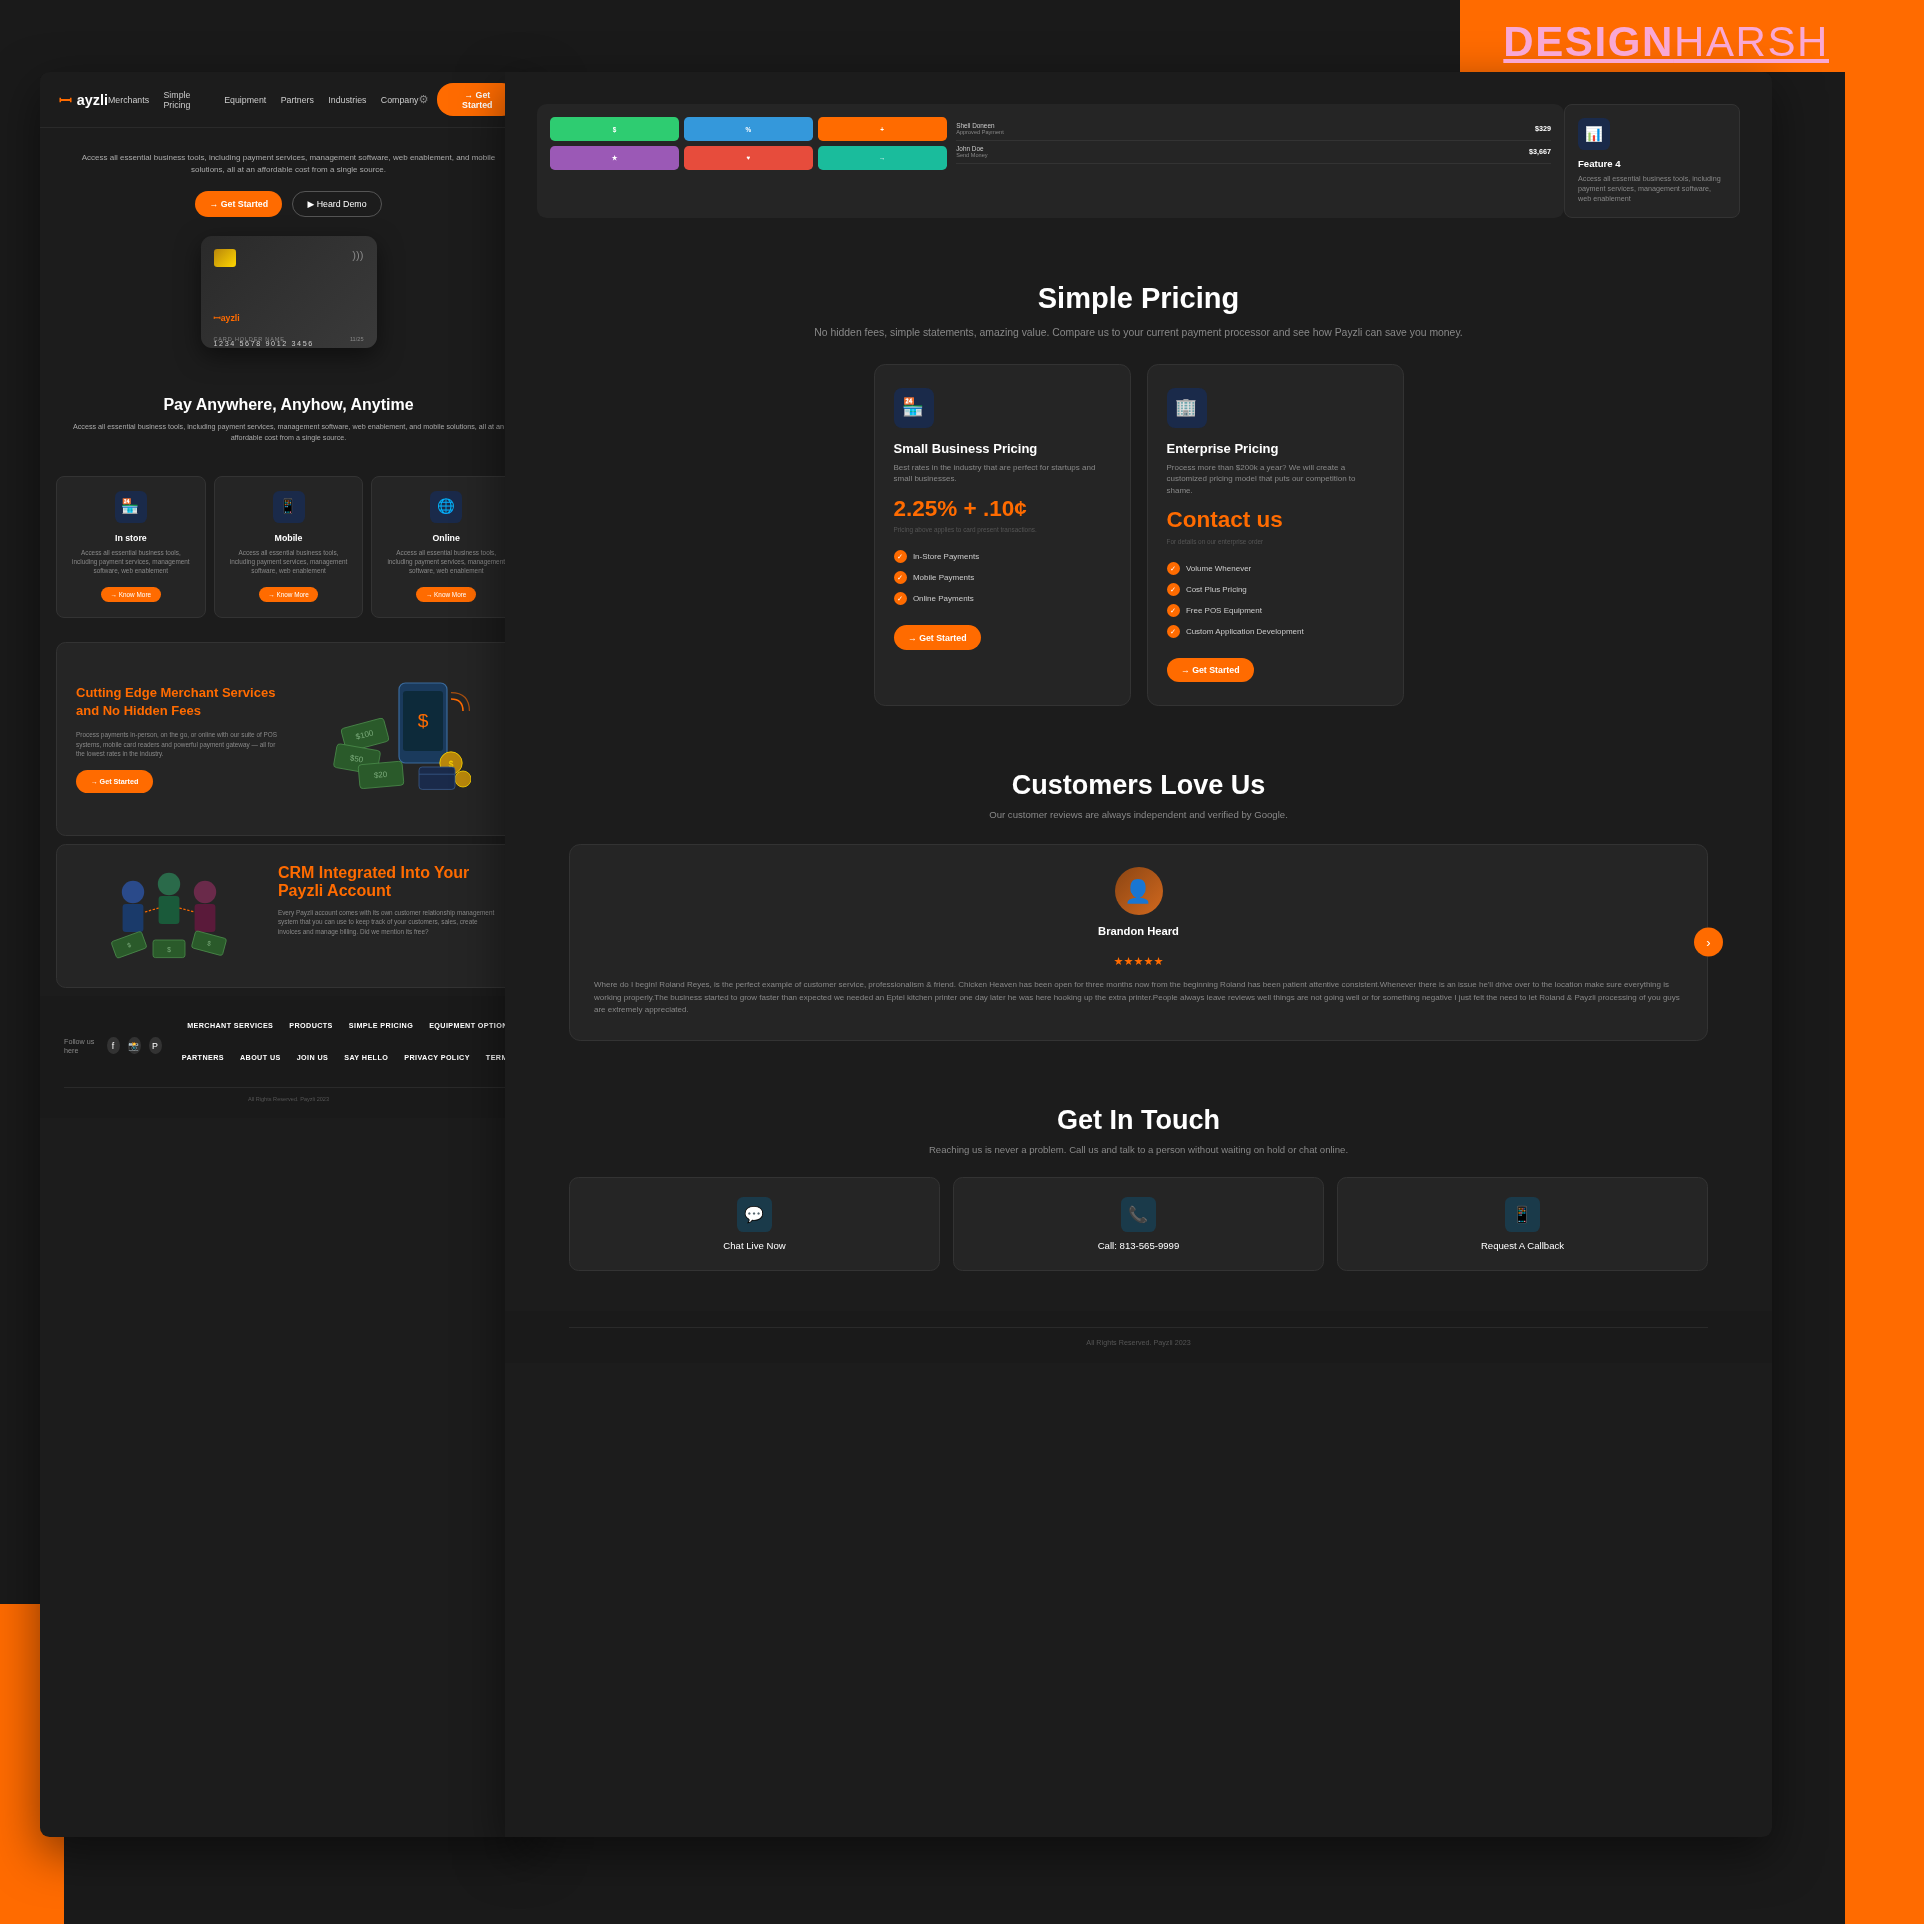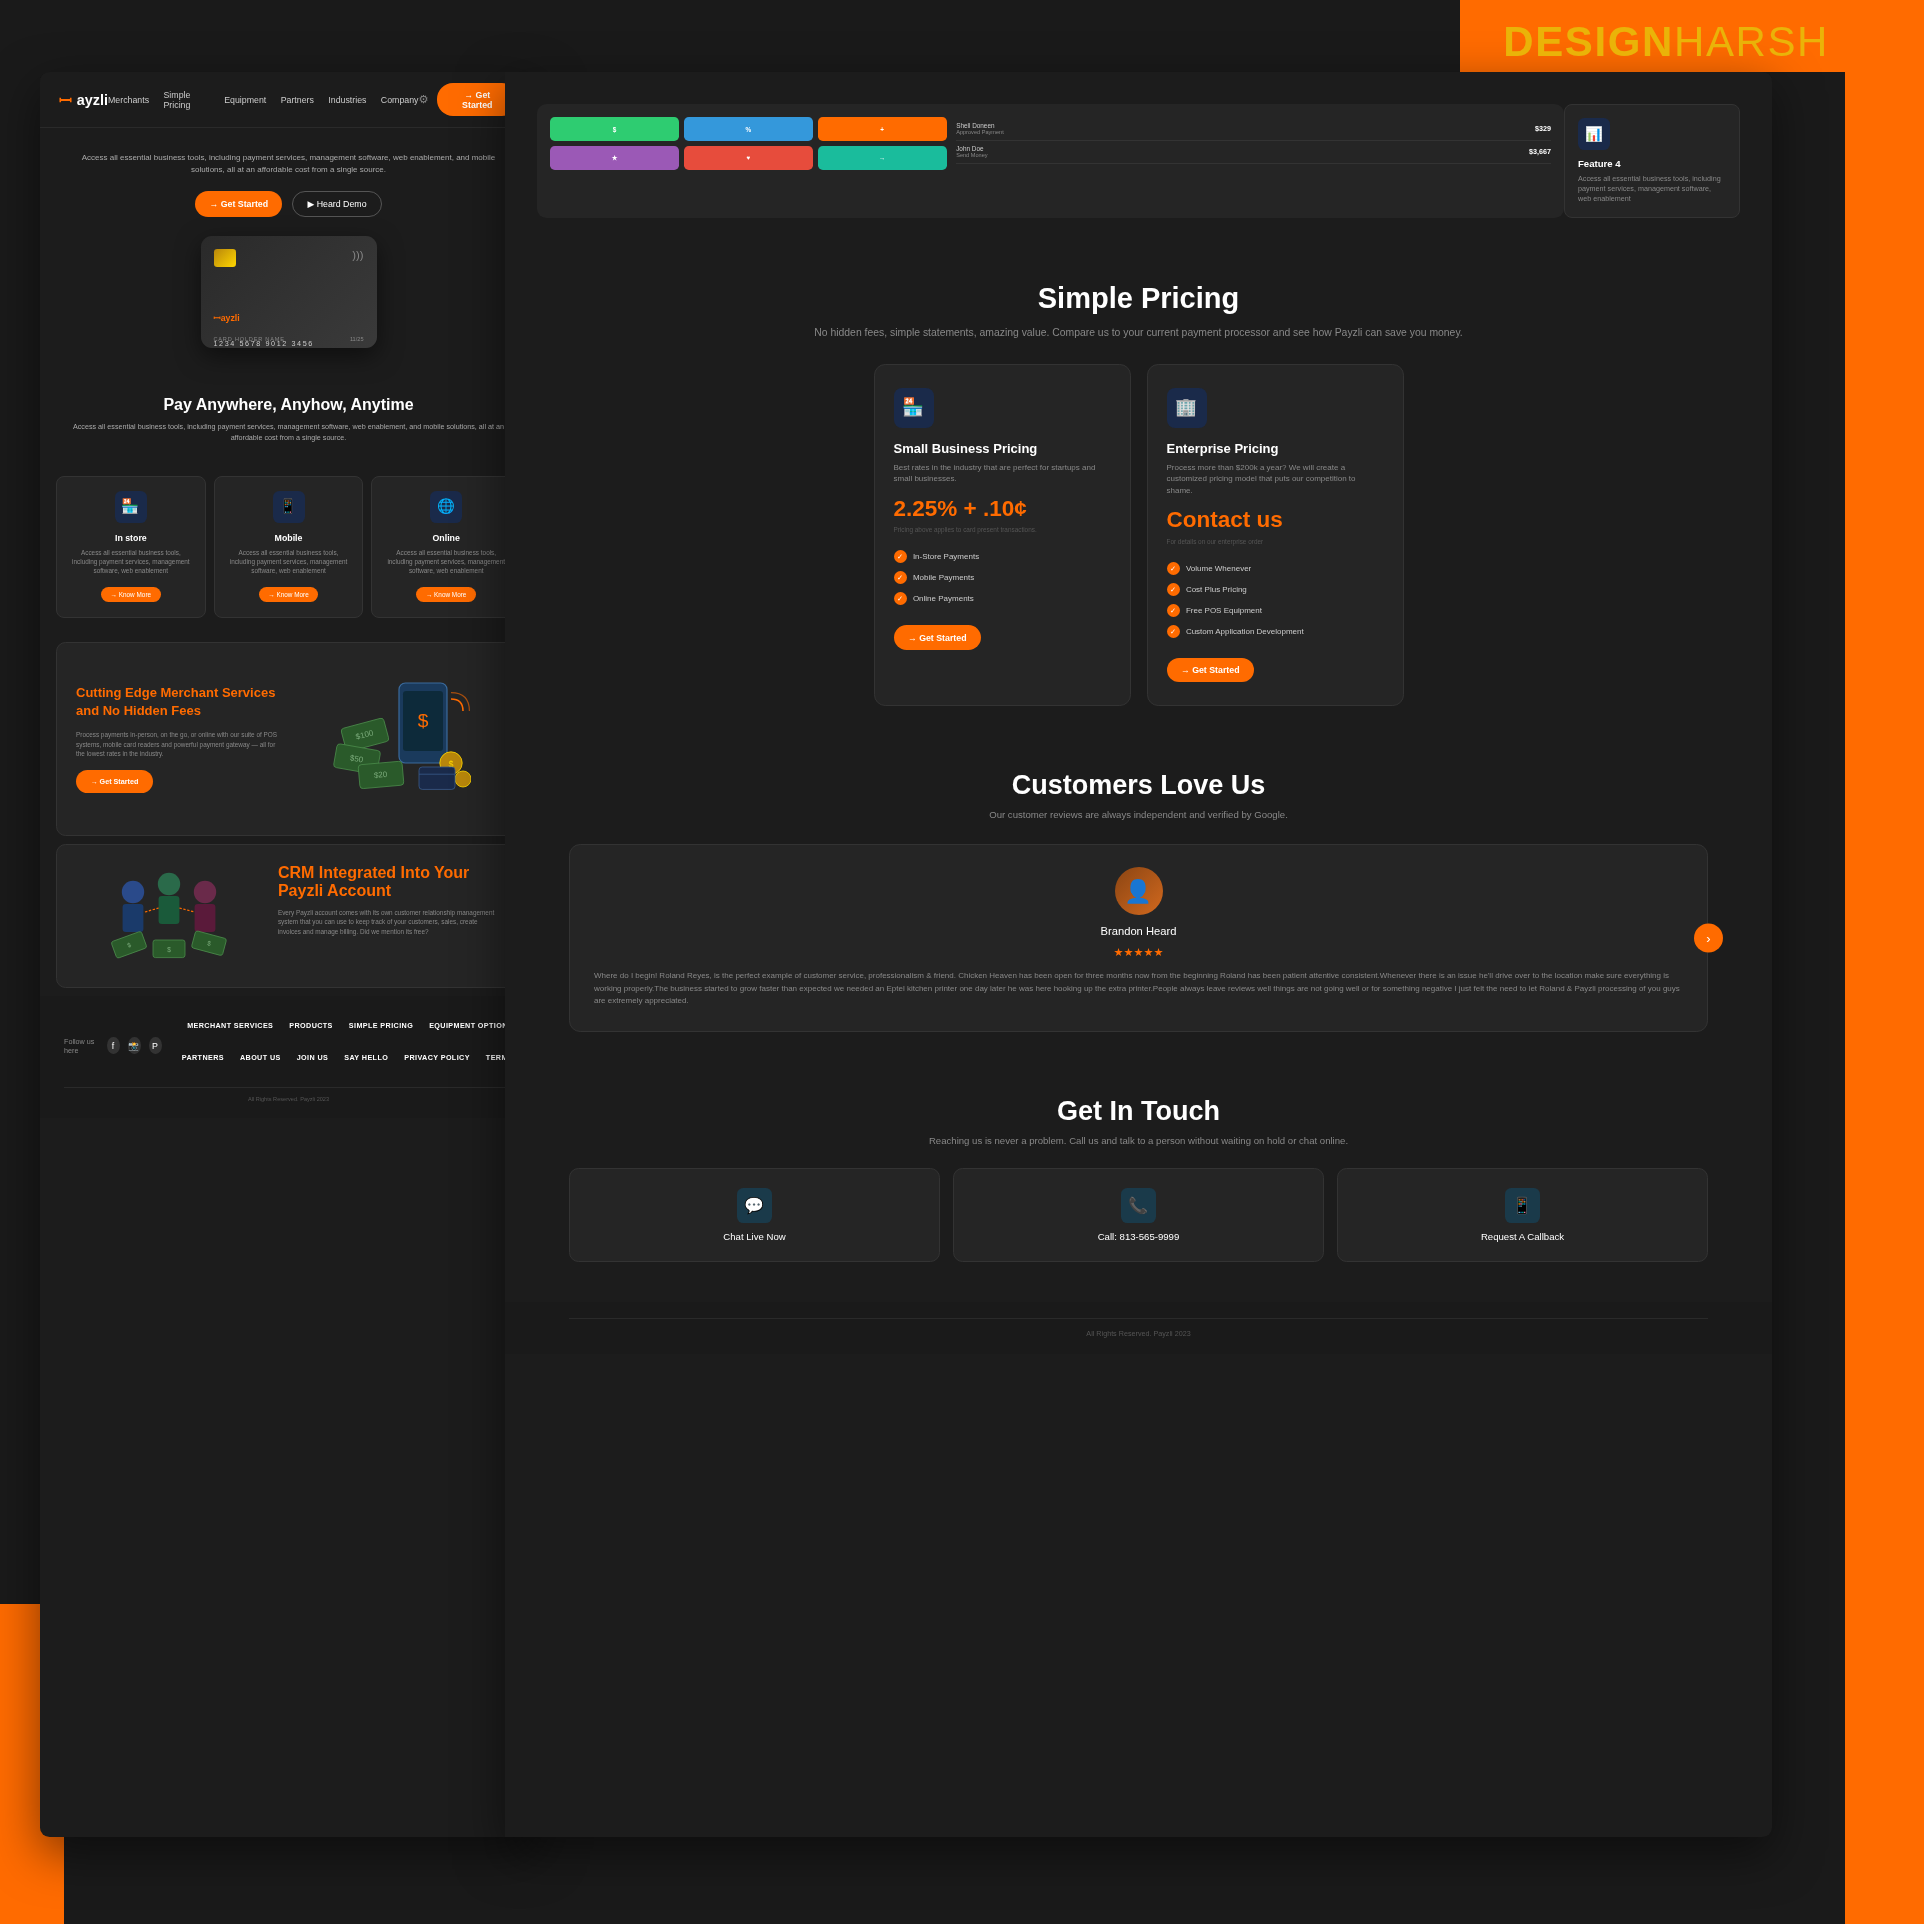--- a/index.html
+++ b/index.html
@@ -43,21 +43,22 @@
       position: absolute;
       top: 17.6px;
       right: 96px;
       font-size: 42px;
       font-weight: 900;
       color: #000;
       z-index: 10;
       letter-spacing: 1.6px;
     }
     .designharsh-logo span {
-      color: #eab308;
+      color: #f9a8d4;
+      text-decoration: underline;
     }
     .designharsh-logo .harsh {
       font-weight: 400;
     }
 
     
     .main-screenshot {
       position: absolute;
       top: 72px;
       left: 40px;
@@ -628,22 +629,22 @@
       margin: 0 auto 9.6px;
       display: flex;
       align-items: center;
       justify-content: center;
       font-size: 22.5px;
     }
     .reviewer-name {
       text-align: center;
       color: #fff;
       font-size: 11.2px;
-      font-weight: 400;
-      margin-bottom: 9px;
+      font-weight: 700;
+      margin-bottom: 18px;
     }
     .stars {
       text-align: center;
       color: #ff6b00;
       font-size: 11.2px;
       margin-bottom: 11.2px;
     }
     .review-text {
       color: #888;
       font-size: 8px;

